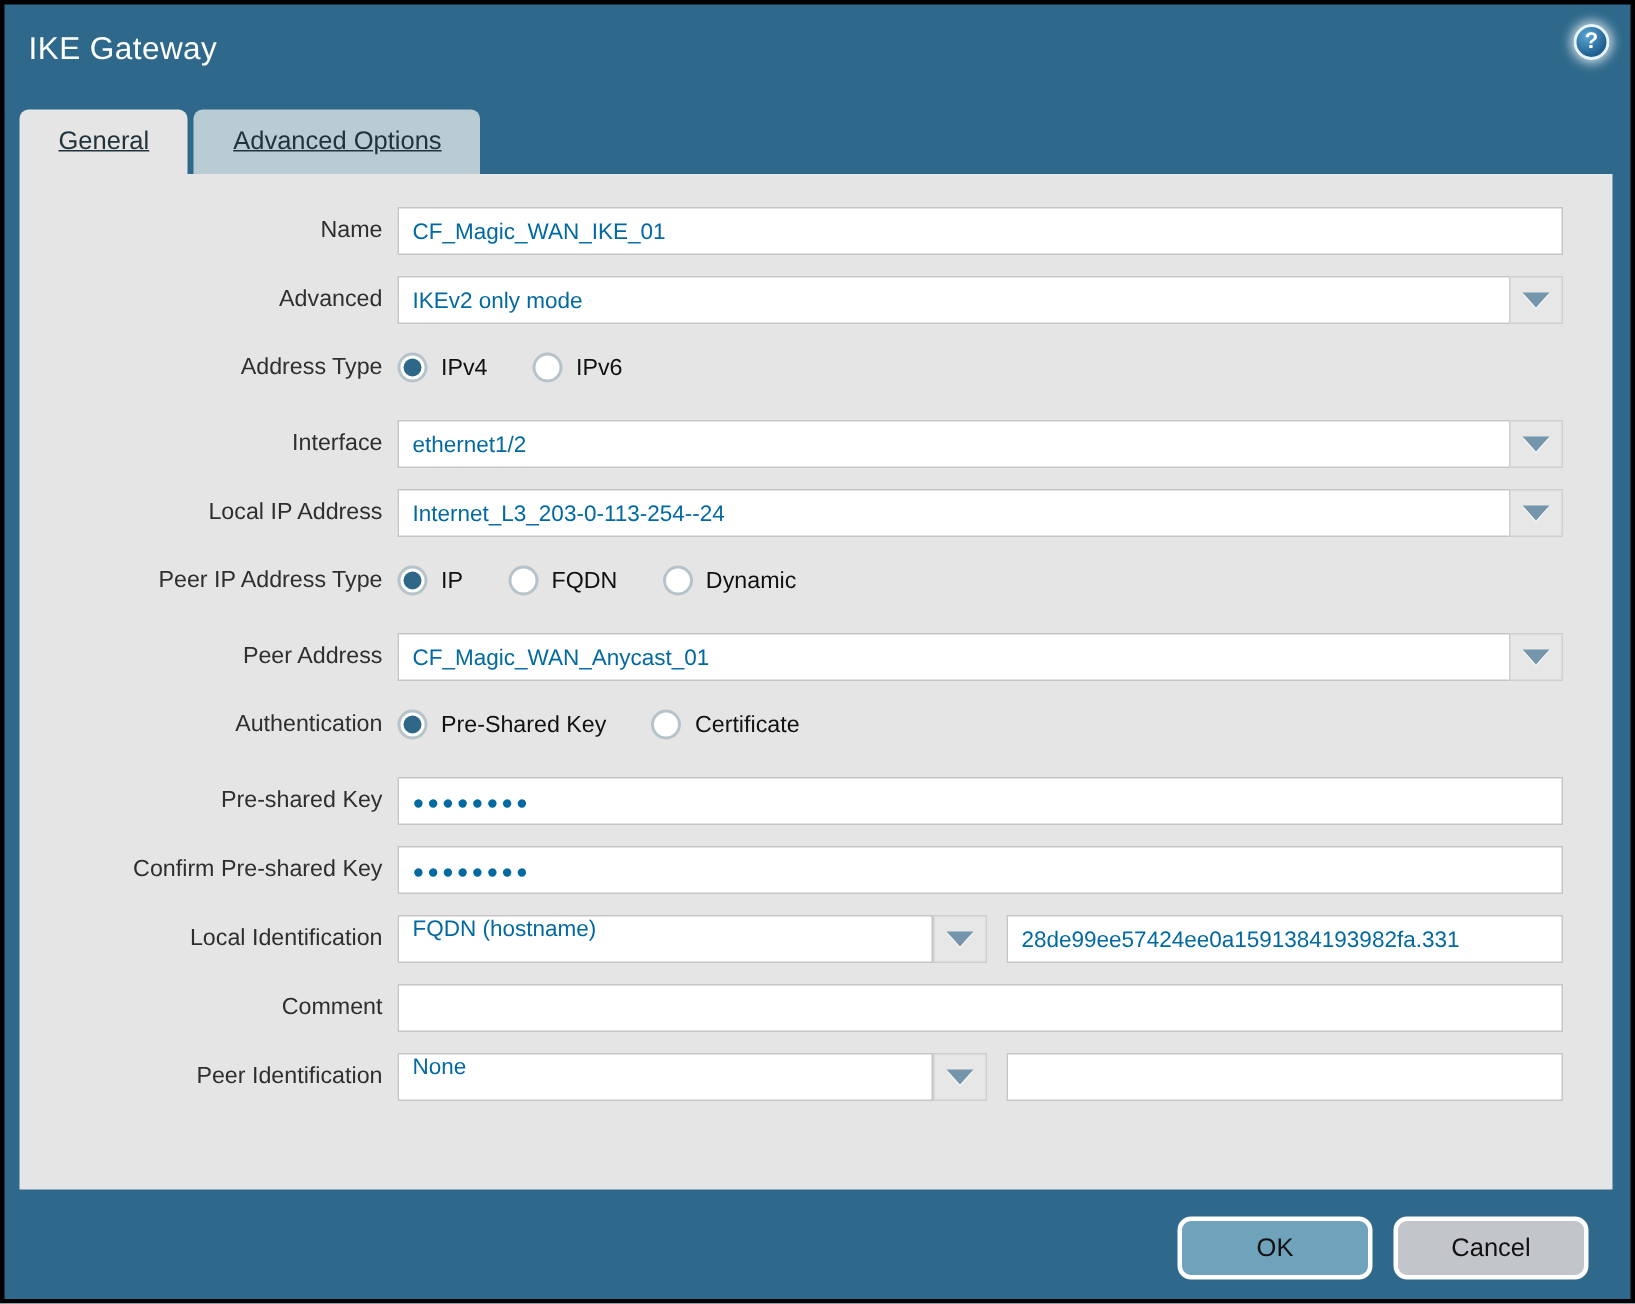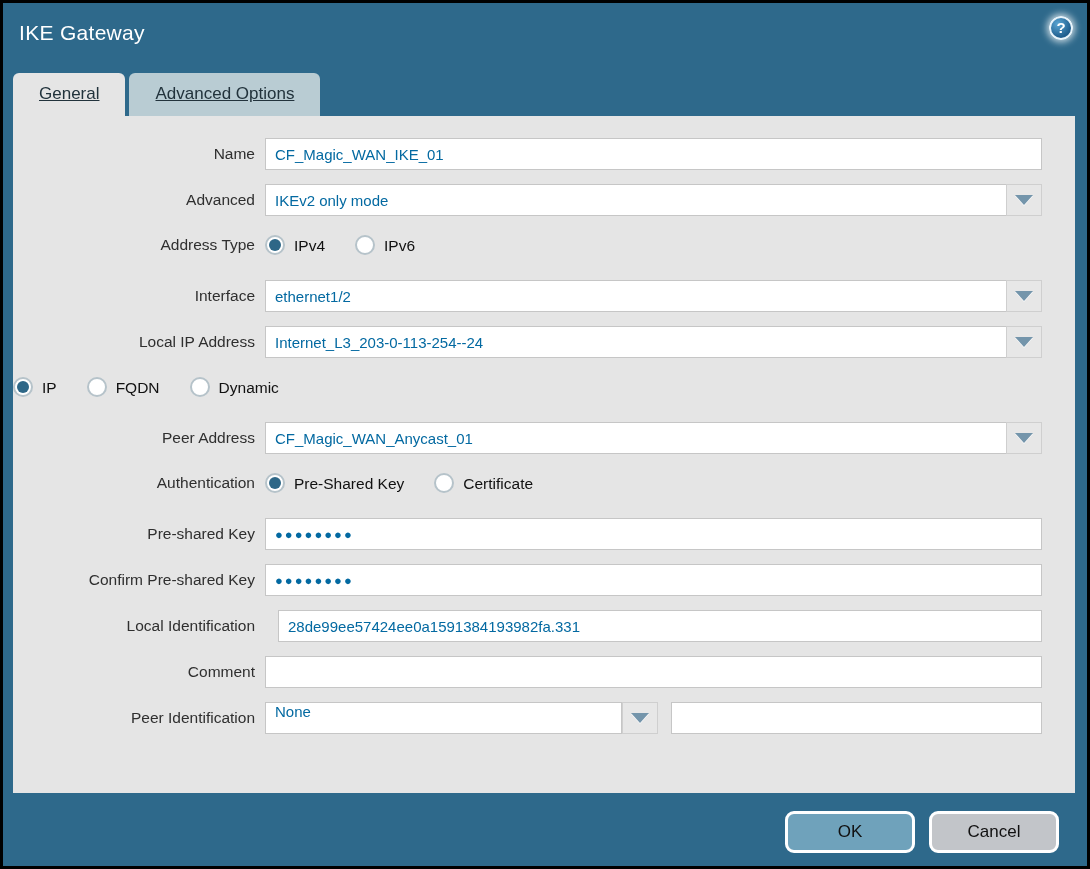--- a/index.html
+++ b/index.html
@@ -234,20 +234,21 @@
       <span class="lbl">Local IP Address</span>
       <div class="dropdown">
         <div class="combo-text">Internet_L3_203-0-113-254--24</div>
         <div class="arrow-btn">
           <span class="tri"></span>
         </div>
       </div>
     </div>
 
     <div class="row radio-row">
+      <span class="lbl">Peer IP Address Type</span>
       <div class="radio-group">
         <div class="radio-opt">
           <span class="radio-circle">
               <span class="radio-dot"></span>
             </span>
           <span class="radio-label">IP</span>
         </div>
         <div class="radio-opt">
           <span class="radio-circle"></span>
           <span class="radio-label">FQDN</span>
@@ -290,20 +291,26 @@
       <input class="field grow password" type="text" value="●●●●●●●●" style="">
     </div>
 
     <div class="row">
       <span class="lbl">Confirm Pre-shared Key</span>
       <input class="field grow password" type="text" value="●●●●●●●●" style="">
     </div>
 
     <div class="row">
       <span class="lbl">Local Identification</span>
+      <div class="combo-half">
+        <div class="combo-text" style="flex:1">FQDN (hostname)</div>
+        <div class="arrow-btn">
+          <span class="tri"></span>
+        </div>
+      </div>
       <span class="half-gap"></span>
       <input class="field grow" type="text" value="28de99ee57424ee0a1591384193982fa.331" style="">
     </div>
 
     <div class="row">
       <span class="lbl">Comment</span>
       <input class="field grow" type="text" value="" style="">
     </div>
 
     <div class="row">

